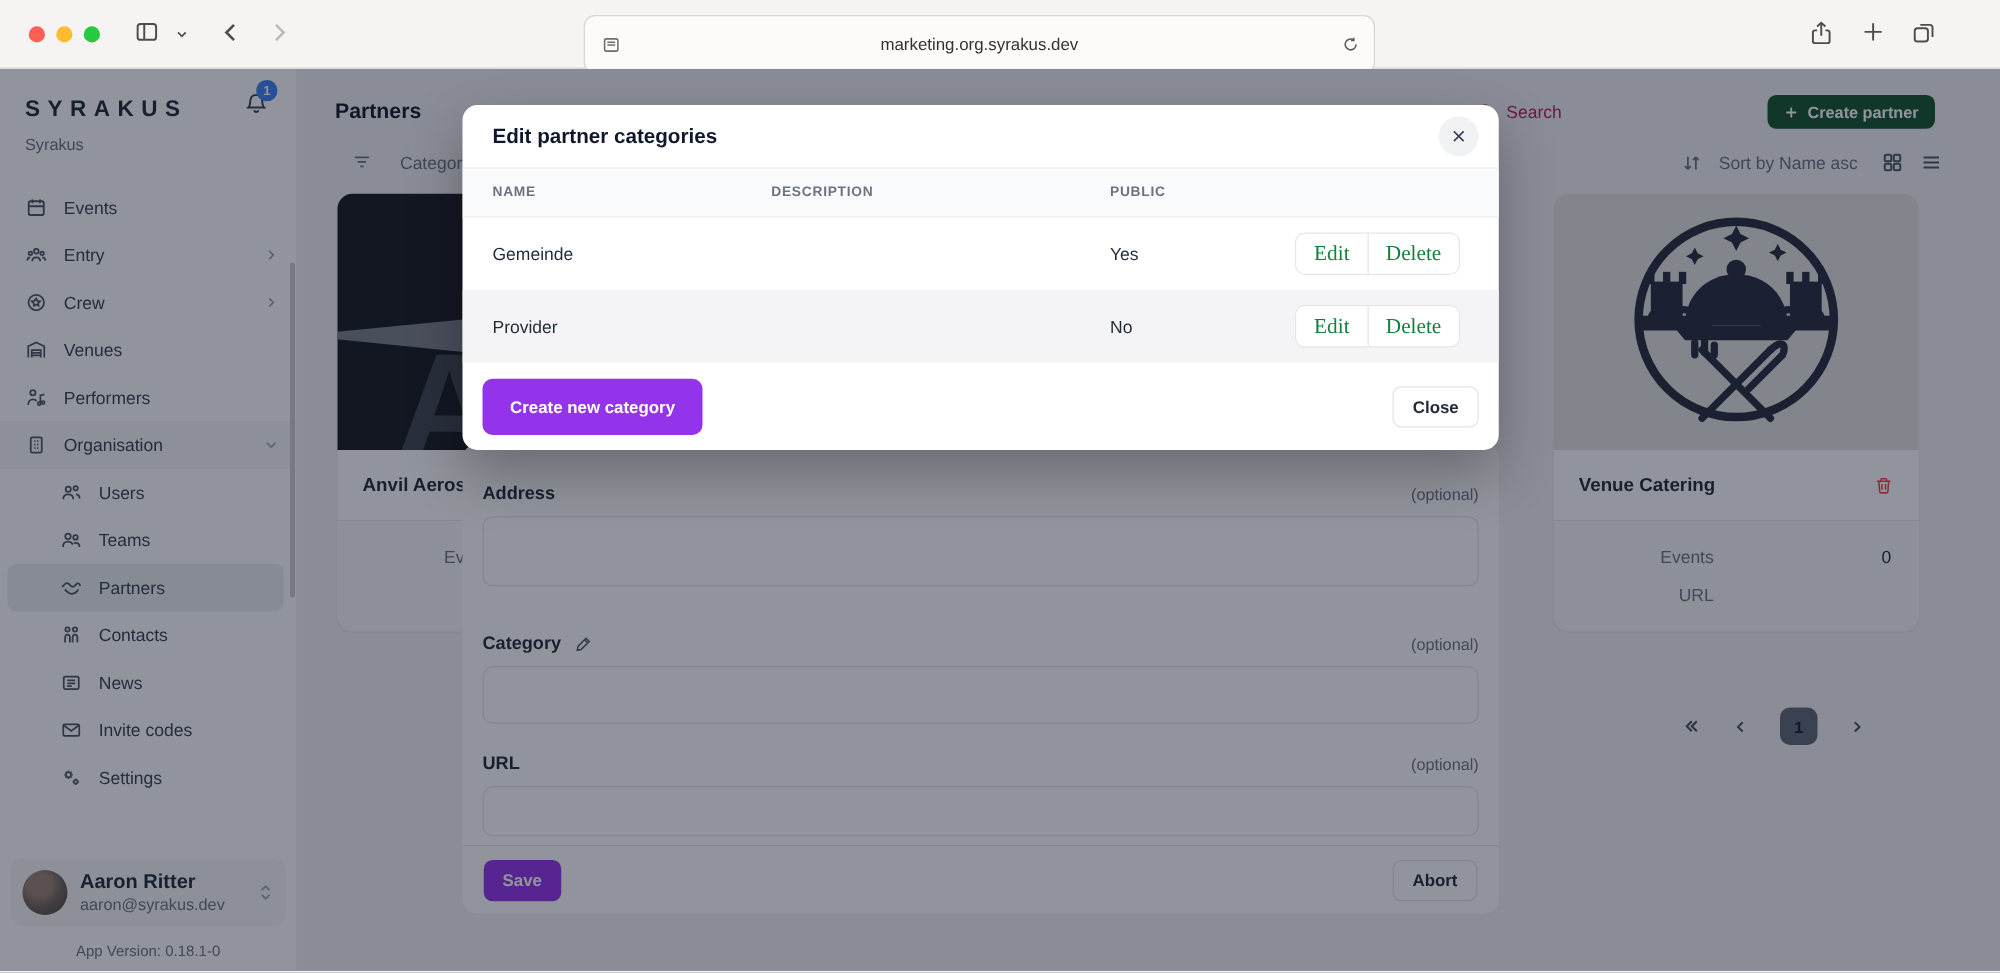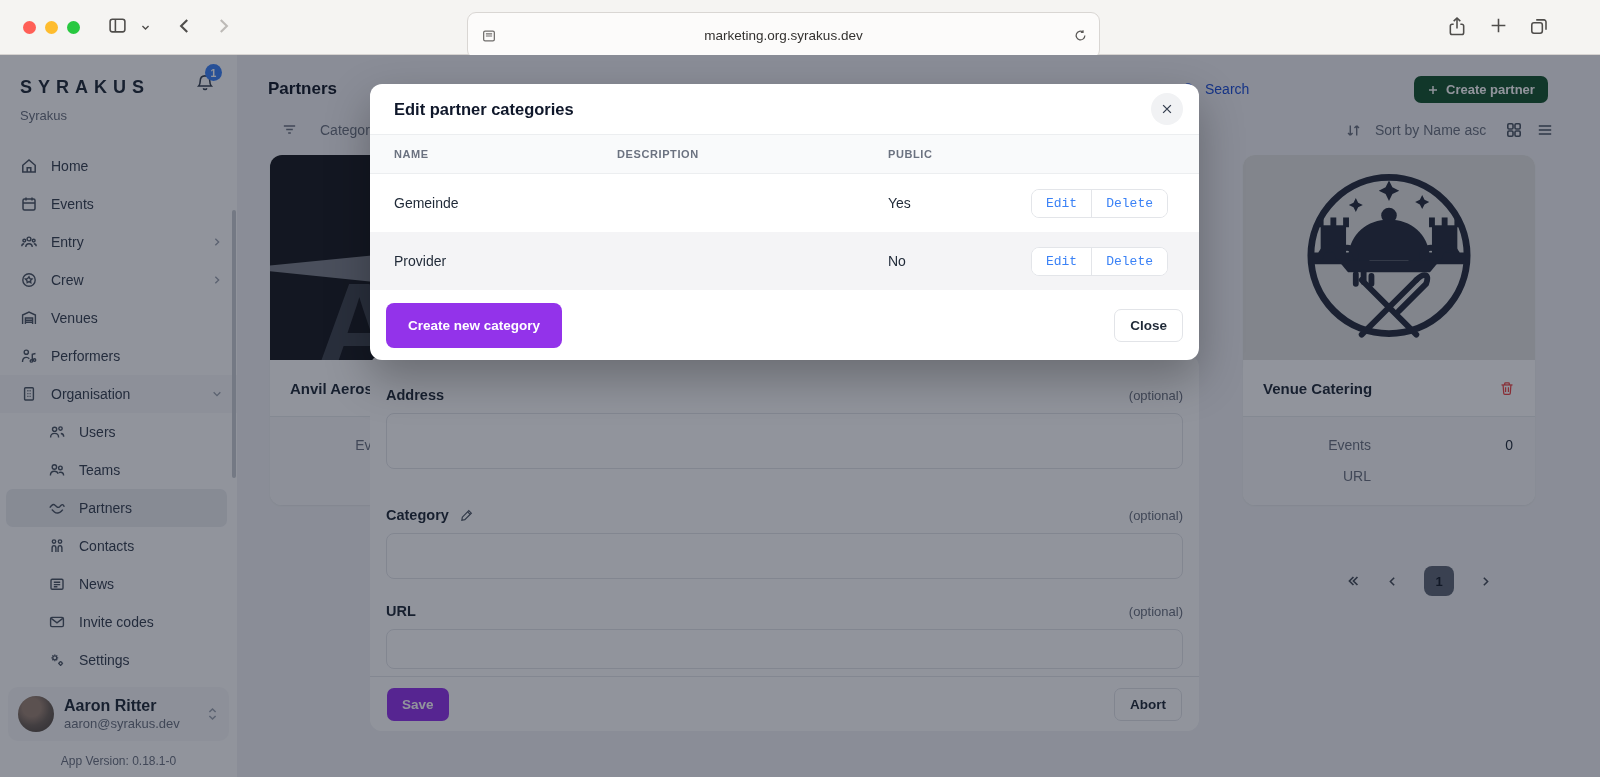--- a/index.html
+++ b/index.html
@@ -46,21 +46,21 @@
   .user-meta { line-height:1.25; min-width:0; }
   .user-name { font-size:16px; font-weight:700; color:#1f2937; }
   .user-email { font-size:13px; color:#6b7280; }
   .user-chev { margin-left:auto; color:#9ca3af; }
   .app-version { position:absolute; left:0; right:0; bottom:9px; text-align:center; font-size:12px; color:#6b7280; }
 
   
   .main { position:relative; flex:1; }
   .page-title { position:absolute; left:31px; top:24px; font-size:17px; font-weight:700; color:#111827; }
   .search { position:absolute; left:944px; top:26px; display:flex; align-items:flex-end; gap:8px;
-            font-size:14px; color:#1d4ed8; cursor:pointer; }
+            font-size:14px; color:#be185d; cursor:pointer; }
   .create-btn { position:absolute; left:1177px; top:21px; height:27px; padding:0 13px; background:#14532d;
                 border:none; border-radius:7px; color:#fff; font-size:13px; font-weight:600;
                 display:flex; align-items:center; gap:7px; cursor:pointer; font-family:inherit; }
   .filter-group { position:absolute; left:44px; top:66px; display:flex; align-items:center; gap:22px;
                   font-size:14px; color:#6b7280; cursor:pointer; }
   .sort-group { position:absolute; left:1108px; top:66px; display:flex; align-items:center; gap:13px;
                 font-size:14px; color:#6b7280; }
   .sort-group .view-ic { color:#4b5563; cursor:pointer; }
   .sort-label { margin-right:6px; cursor:pointer; }
 
@@ -122,22 +122,22 @@
   .cm-title { font-size:16.5px; font-weight:700; color:#0f172a; }
   .cm-close { margin-left:auto; width:32px; height:32px; border-radius:50%; background:#f1f2f4; border:none;
               display:flex; align-items:center; justify-content:center; color:#374151; cursor:pointer; }
   .cm-grid { display:grid; grid-template-columns:223px 271px 1fr 160px; align-items:center; padding-left:24px; }
   .cm-thead { height:40px; background:#f9fafb; border-top:1px solid #eceef0; border-bottom:1px solid #eceef0;
               font-size:11px; font-weight:700; letter-spacing:.6px; color:#6b7280; }
   .cm-row { height:58px; font-size:14px; color:#1f2937; }
   .cm-row.alt { background:#f4f4f6; }
   .row-actions { justify-self:end; padding-right:31px; }
   .btn-group { display:flex; border:1px solid #e3e5e9; border-radius:8px; overflow:hidden; background:#fff; }
-  .btn-group button { background:#fff; border:none; padding:6px 14px; font-size:13px; color:#3b82f6;
-                      cursor:pointer; font-family:Liberation Mono, monospace; }
+  .btn-group button { background:#fff; border:none; padding:6px 14px; font-size:17px; color:#15803d;
+                      cursor:pointer; font-family:Liberation Serif, serif; }
   .btn-group button + button { border-left:1px solid #e3e5e9; }
   .cm-footer { height:70px; display:flex; align-items:center; justify-content:space-between; padding:0 16px; }
   .btn-create { background:#9333ea; color:#fff; border:none; border-radius:8px; height:45px; padding:0 22px;
                 font-size:13.5px; font-weight:700; cursor:pointer; font-family:inherit; }
 </style>
 </head>
 <body>
 
 <div class="chrome">
   <div class="lights">
@@ -211,29 +211,20 @@
           <path d="M7.5 13.7a1.6 1.6 0 0 0 3.1 0"></path>
         </svg>
       <span class="bell-badge" style="background:#3b82f6">1</span>
     </div>
     <div class="org-name">Syrakus</div>
 
     <div class="nav">
       <div class="nav-item">
         <span class="ic">
             <svg width="18" height="18" viewBox="0 0 18 18" fill="none" stroke="currentColor" stroke-width="1.5">
-              <path d="M2.8 8.3L9 3l6.2 5.3V15H2.8z"></path>
-              <path d="M7.2 15v-4.2h3.6V15"></path>
-            </svg>
-          </span>
-        <span>Home</span>
-      </div>
-      <div class="nav-item">
-        <span class="ic">
-            <svg width="18" height="18" viewBox="0 0 18 18" fill="none" stroke="currentColor" stroke-width="1.5">
               <rect x="3" y="4" width="12" height="11" rx="1.5"></rect>
               <path d="M6 2.5v3M12 2.5v3M3 8h12"></path>
               <path d="M9 11h.01"></path>
             </svg>
           </span>
         <span>Events</span>
       </div>
       <div class="nav-item">
         <span class="ic">
             <svg width="18" height="18" viewBox="0 0 18 18" fill="none" stroke="currentColor" stroke-width="1.4">

